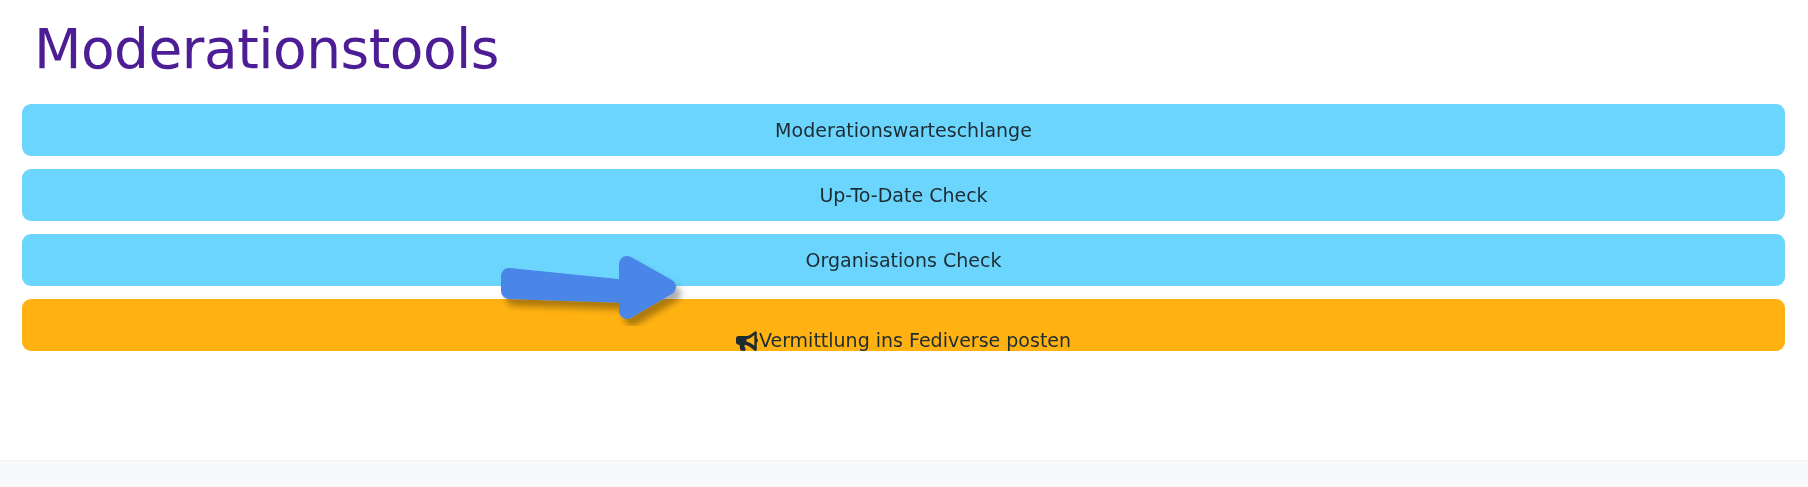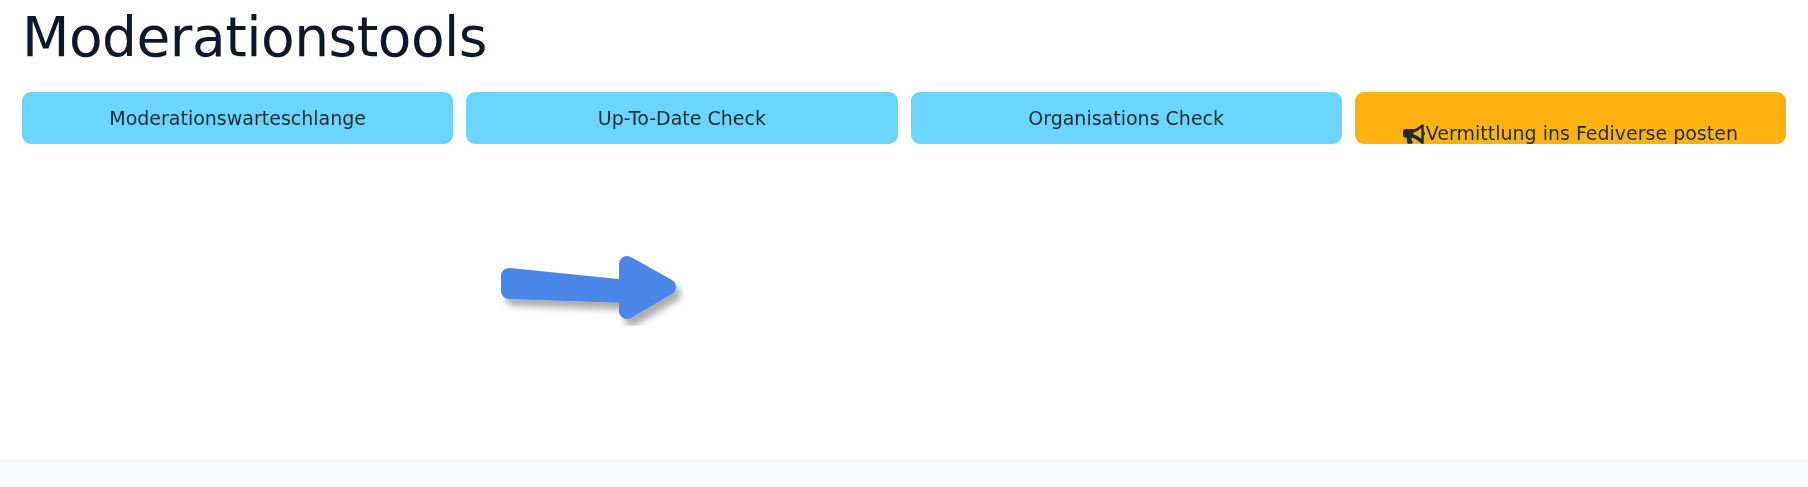--- a/index.html
+++ b/index.html
@@ -25,34 +25,34 @@
 
   .content {
     position: absolute;
     left: 0;
     top: 0;
     width: 1808px;
     padding: 0 22px;
   }
 
   .page-title {
-    margin: 0;
+    margin: 12px;
     padding: 6px 0 0 0;
     font-size: 55px;
     line-height: 1.15;
     font-weight: 400;
-    color: #0f172a;
+    color: #4c1d95;
     letter-spacing: -0.5px;
     font-family: "DejaVu Sans", "Liberation Sans", sans-serif;
   }
 
   .btn-stack {
     margin-top: 23px;
     display: flex;
-    flex-direction: row;
+    flex-direction: column;
     gap: 13px;
   }
 
   .btn {
     display: flex;
     align-items: center;
     justify-content: center;
     width: 1763px;
     height: 52px;
     border: none;

